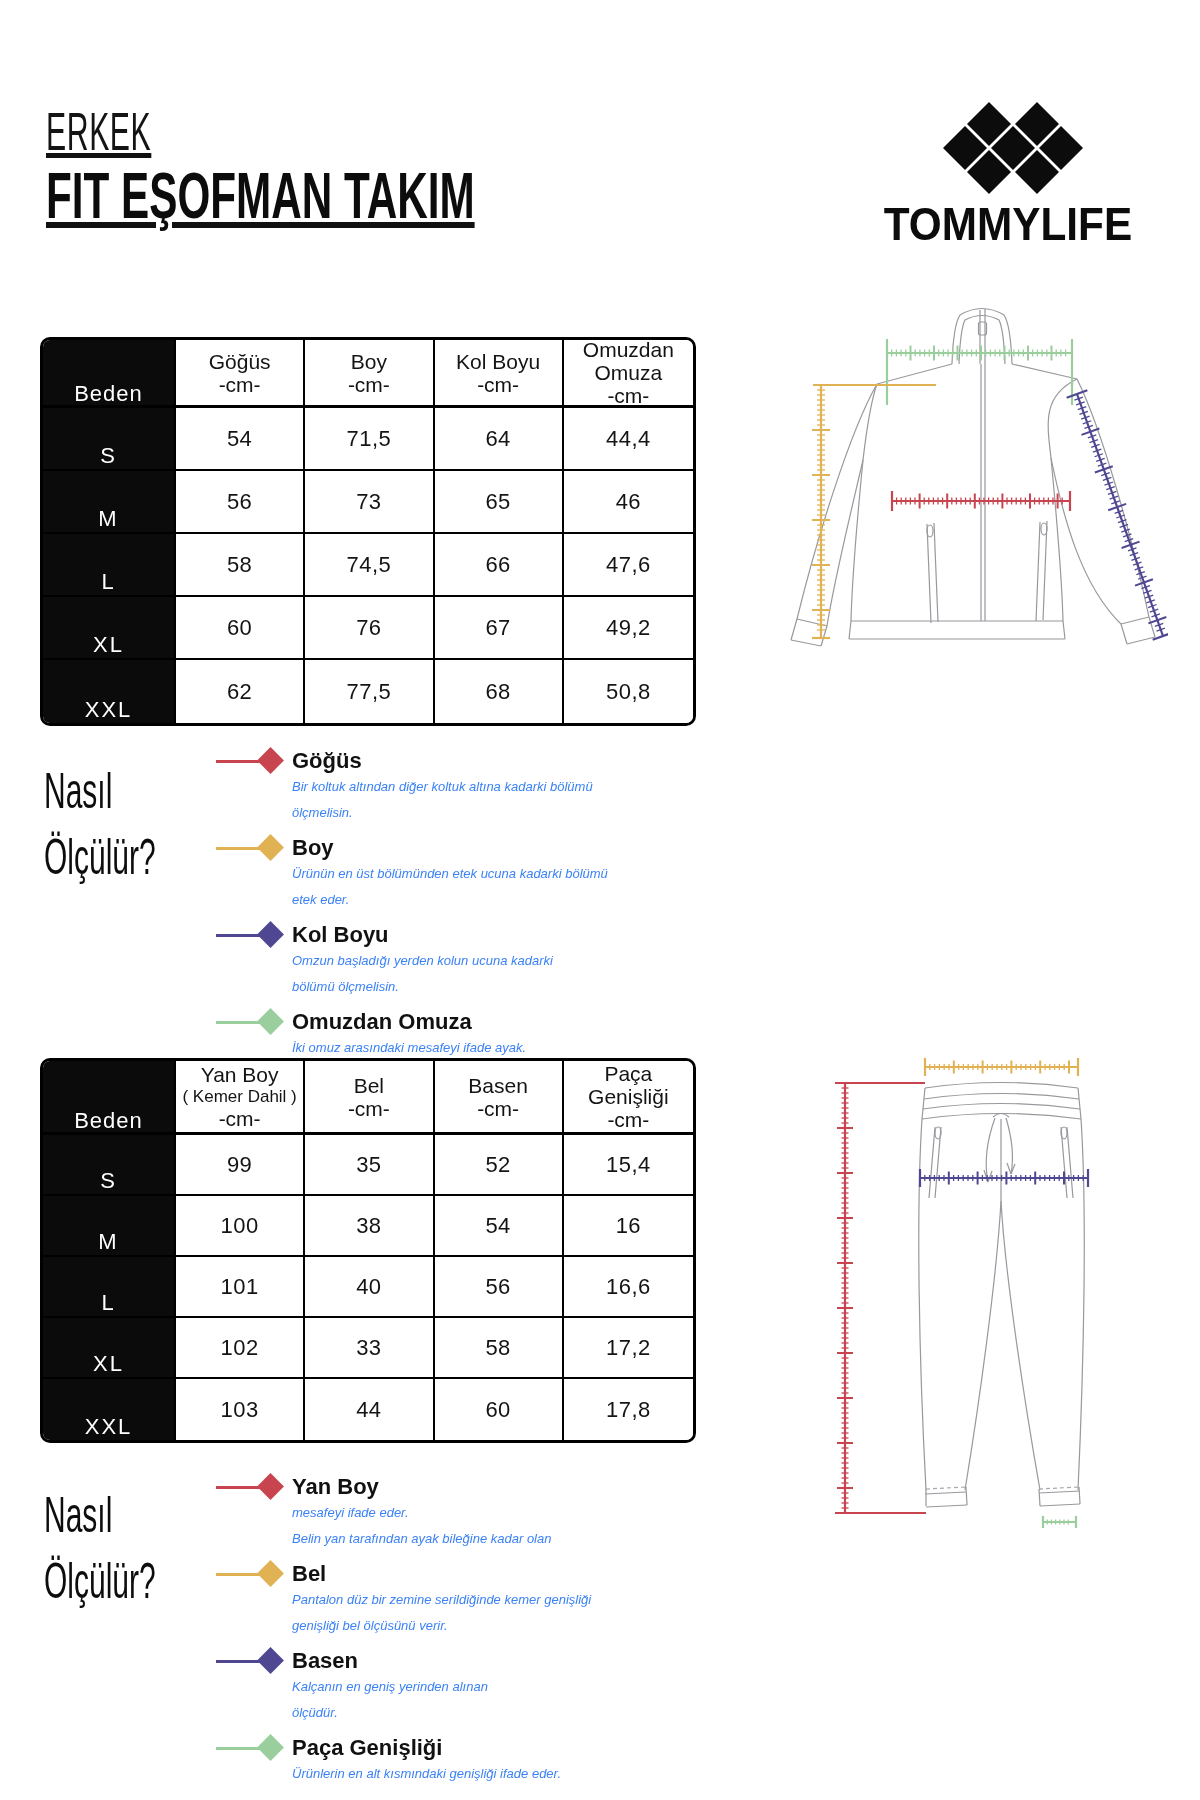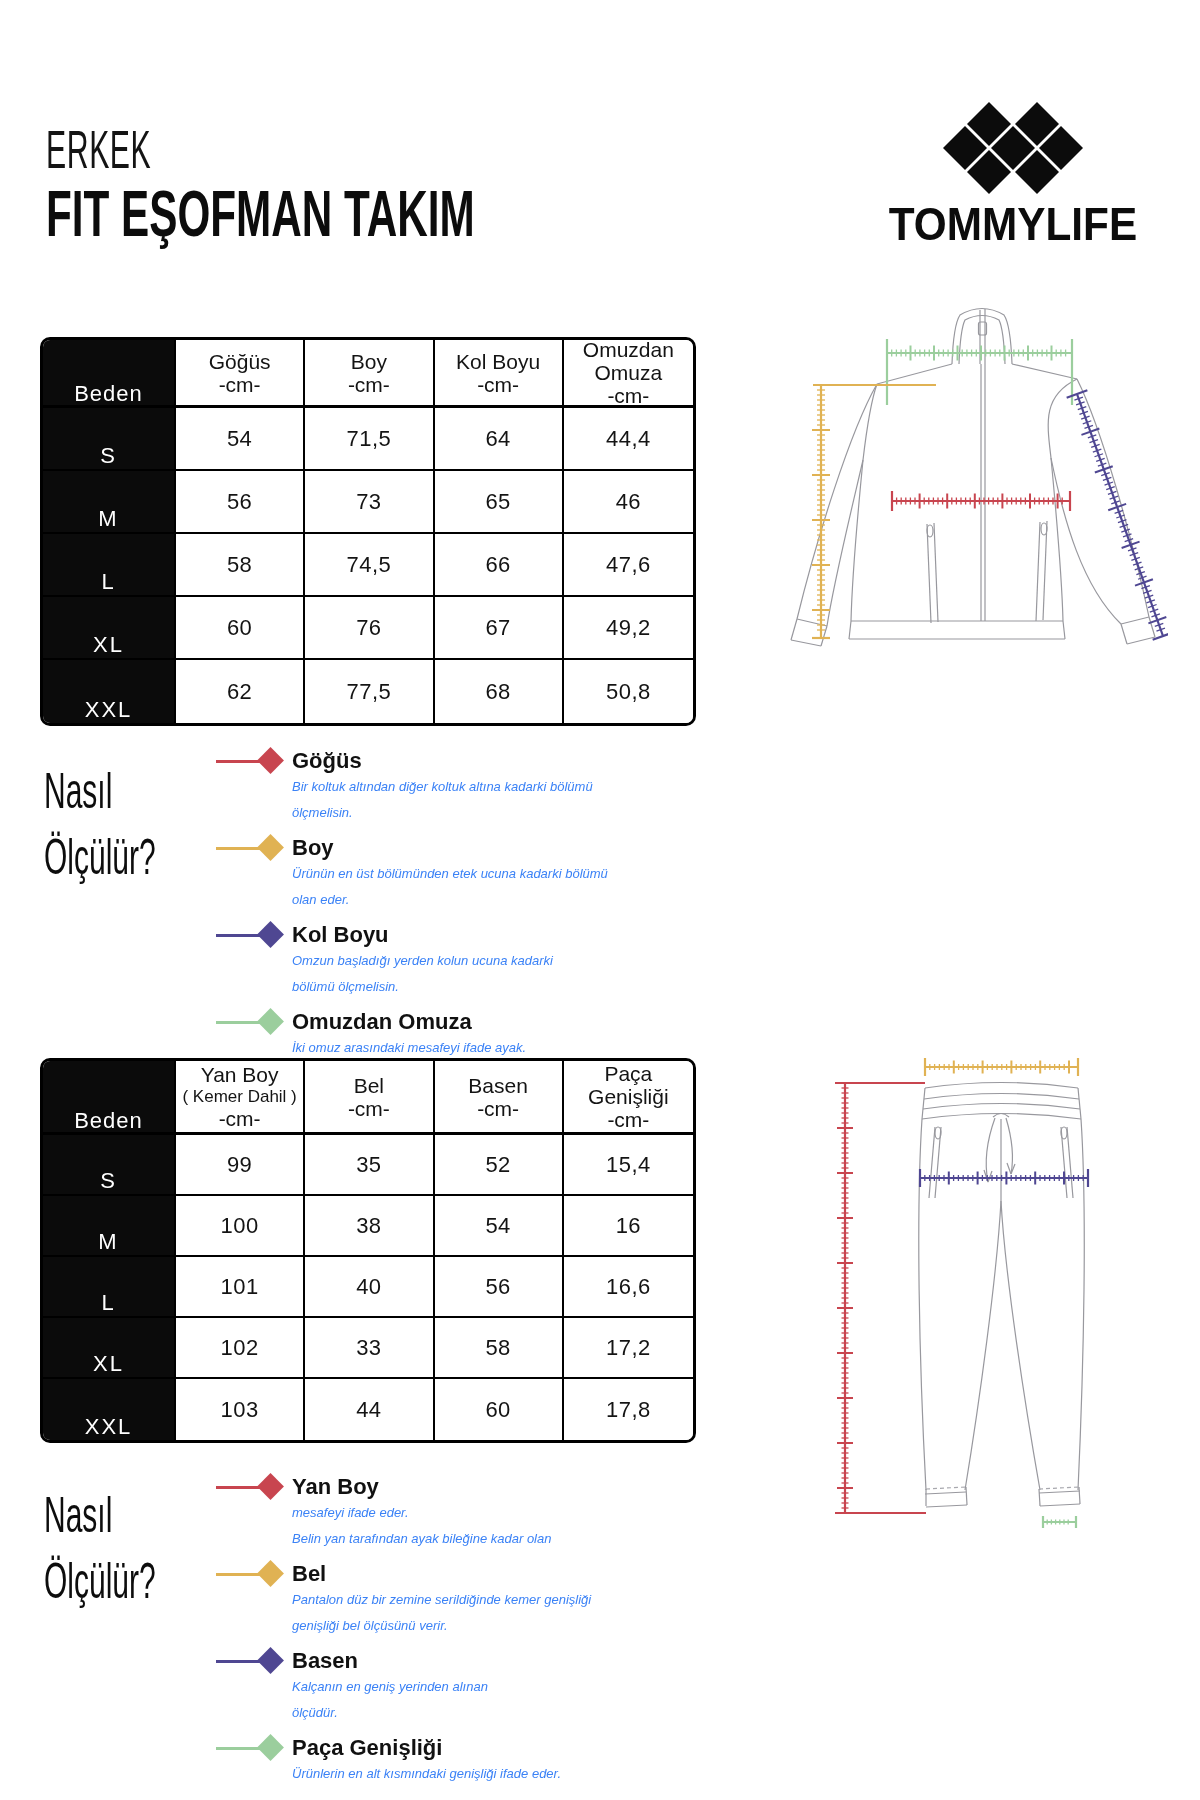--- a/index.html
+++ b/index.html
@@ -1,24 +1,24 @@
 <!DOCTYPE html>
 <html style="--c-red: #C8454F; --c-yellow: #E0B253; --c-purple: #4F4792; --c-green: #9BCE9D; --c-black: #0B0B0B;"><head>
 <meta charset="utf-8">
 <style>
   html,body{margin:0;padding:0;background:#fff;}
   .page{position:relative;width:1200px;height:1800px;background:#ffffff;overflow:hidden;
         font-family:"Liberation Sans","DejaVu Sans",sans-serif;color:#111;}
   
-  .brand-title{position:absolute;left:46px;top:120px;}
+  .brand-title{position:absolute;left:46px;top:102px;text-decoration:underline;}
   .cat-line{display:block;font-size:54px;line-height:58px;font-weight:400;letter-spacing:1px;
             transform:scaleX(.56);transform-origin:0 50%;white-space:nowrap;color:#141414;}
   .title-line{display:block;font-size:64px;line-height:72px;font-weight:700;
             transform:scaleX(.66);transform-origin:0 50%;white-space:nowrap;color:#0c0c0c;}
-  .logo{position:absolute;left:870px;top:100px;width:285px;text-align:center;}
+  .logo{position:absolute;left:870px;top:100px;width:285px;text-align:left;}
   .logo svg{display:block;margin:0 auto;}
   .wordmark{display:inline-block;margin-top:4px;font-size:47px;font-weight:700;line-height:48px;
             transform:scaleX(.9);transform-origin:50% 50%;white-space:nowrap;color:#0c0c0c;letter-spacing:0;}
   
   .stable{position:absolute;border:3px solid #000;border-radius:10px;overflow:hidden;background:#fff;
           display:grid;box-sizing:border-box;}
   .stable .cell{display:flex;flex-direction:column;align-items:center;justify-content:center;
           border-right:2px solid #000;border-bottom:2px solid #000;background:#fff;text-align:center;}
   .stable .cell:nth-child(5n){border-right:none;}
   .stable .cell.lastrow{border-bottom:none;}
@@ -424,21 +424,21 @@
         </div>
       </div>
       <div class="litem">
         <div class="lmark">
           <span class="lline" style="background: rgb(224, 178, 83);"></span>
           <span class="ldia" style="background: rgb(224, 178, 83);"></span>
         </div>
         <div class="lbody">
           <div class="ltitle">Boy</div>
           <div class="ldesc">Ürünün en üst bölümünden etek ucuna kadarki bölümü</div>
-          <div class="ldesc">olan eder.</div>
+          <div class="ldesc">etek eder.</div>
         </div>
       </div>
       <div class="litem">
         <div class="lmark">
           <span class="lline" style="background: rgb(79, 71, 146);"></span>
           <span class="ldia" style="background: rgb(79, 71, 146);"></span>
         </div>
         <div class="lbody">
           <div class="ltitle">Kol Boyu</div>
           <div class="ldesc">Omzun başladığı yerden kolun ucuna kadarki</div>

